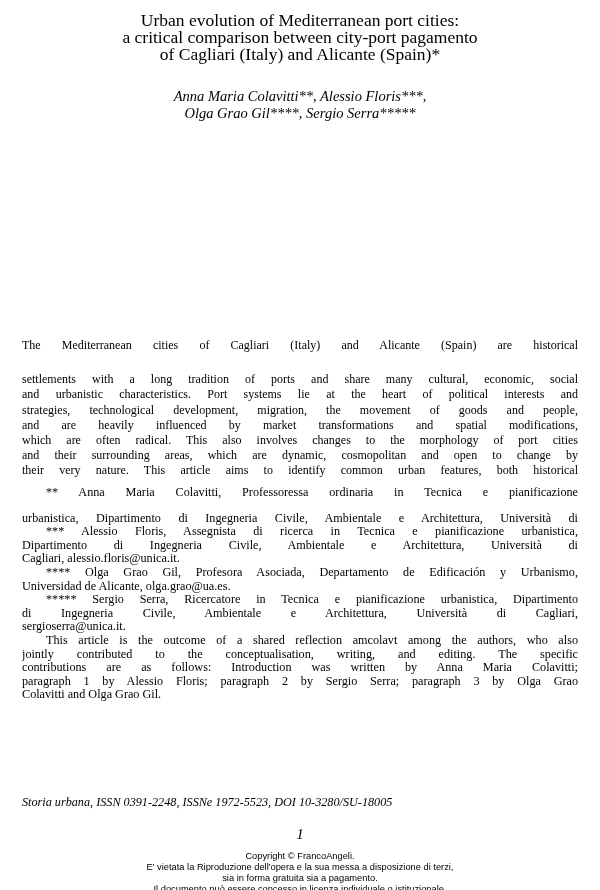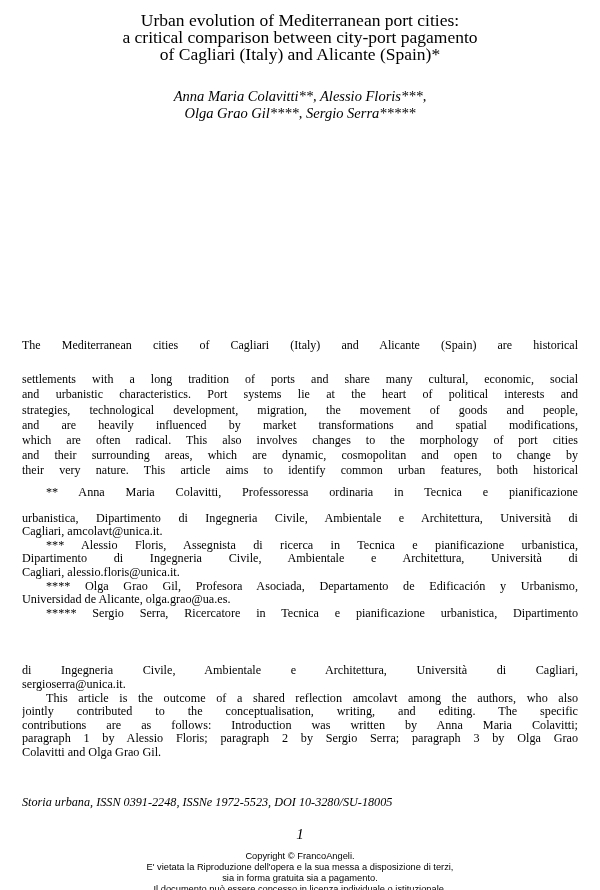--- a/index.html
+++ b/index.html
@@ -67,34 +67,33 @@
   <span class="ln" style="white-space: normal; height: 15.2px; overflow: hidden;">and are heavily influenced by market transformations and spatial modifications,</span>
   <span class="ln" style="white-space: normal; height: 15.2px; overflow: hidden;">which are often radical. This also involves changes to the morphology of port cities</span>
   <span class="ln" style="white-space: normal; height: 15.2px; overflow: hidden;">and their surrounding areas, which are dynamic, cosmopolitan and open to change by</span>
   <span class="ln" style="white-space: normal; height: 15.2px; overflow: hidden;">their very nature. This article aims to identify common urban features, both historical</span>
 </div>
 
 <div class="footnotes">
   <div class="fn">
     <span class="ln ind" style="white-space: normal; height: 13.6px; overflow: hidden;">** Anna Maria Colavitti, Professoressa ordinaria in Tecnica e pianificazione</span>
     <span class="ln" style="white-space: normal; height: 13.6px; overflow: hidden; margin-top: 12px;">urbanistica, Dipartimento di Ingegneria Civile, Ambientale e Architettura, Università di</span>
-    <span class="ln last">Cagliari, amcolavt@unica.it.</span>
   </div>
   <div class="fn">
     <span class="ln ind" style="white-space: normal; height: 13.6px; overflow: hidden;">*** Alessio Floris, Assegnista di ricerca in Tecnica e pianificazione urbanistica,</span>
     <span class="ln" style="white-space: normal; height: 13.6px; overflow: hidden;">Dipartimento di Ingegneria Civile, Ambientale e Architettura, Università di</span>
     <span class="ln last">Cagliari, alessio.floris@unica.it.</span>
   </div>
   <div class="fn">
     <span class="ln ind" style="white-space: normal; height: 13.6px; overflow: hidden;">**** Olga Grao Gil, Profesora Asociada, Departamento de Edificación y Urbanismo,</span>
     <span class="ln last">Universidad de Alicante, olga.grao@ua.es.</span>
   </div>
   <div class="fn">
     <span class="ln ind" style="white-space: normal; height: 13.6px; overflow: hidden;">***** Sergio Serra, Ricercatore in Tecnica e pianificazione urbanistica, Dipartimento</span>
-    <span class="ln" style="white-space: normal; height: 13.6px; overflow: hidden; margin-top: 44px;">di Ingegneria Civile, Ambientale e Architettura, Università di Cagliari,</span>
+    <span class="ln" style="white-space: normal; height: 13.6px; overflow: hidden;">di Ingegneria Civile, Ambientale e Architettura, Università di Cagliari,</span>
     <span class="ln last">sergioserra@unica.it.</span>
   </div>
   <div class="fn">
     <span class="ln ind" style="white-space: normal; height: 13.6px; overflow: hidden;">This article is the outcome of a shared reflection amcolavt among the authors, who also</span>
     <span class="ln" style="white-space: normal; height: 13.6px; overflow: hidden;">jointly contributed to the conceptualisation, writing, and editing. The specific</span>
     <span class="ln" style="white-space: normal; height: 13.6px; overflow: hidden;">contributions are as follows: Introduction was written by Anna Maria Colavitti;</span>
     <span class="ln" style="white-space: normal; height: 13.6px; overflow: hidden;">paragraph 1 by Alessio Floris; paragraph 2 by Sergio Serra; paragraph 3 by Olga Grao</span>
     <span class="ln last">Colavitti and Olga Grao Gil.</span>
   </div>
 </div>

